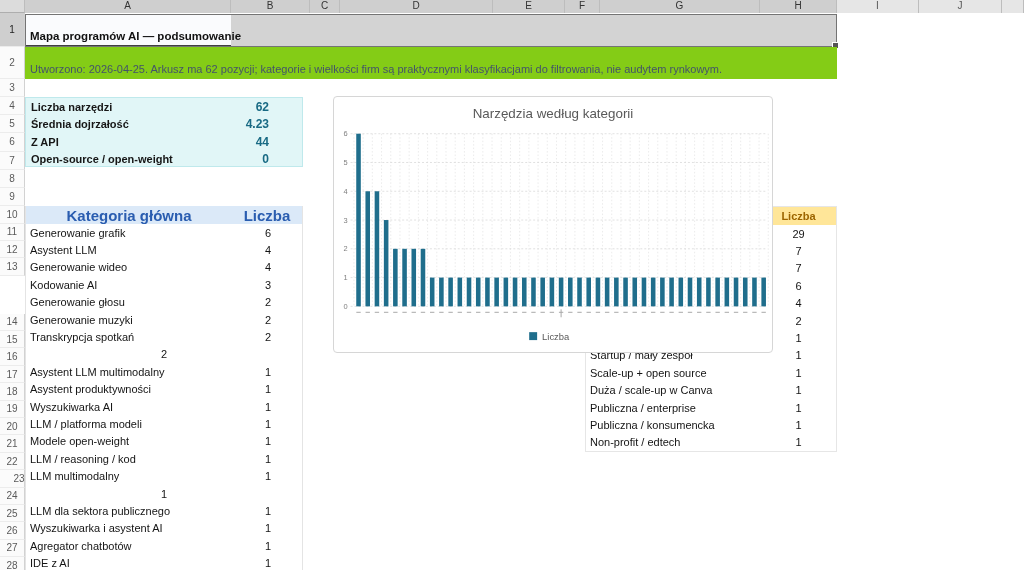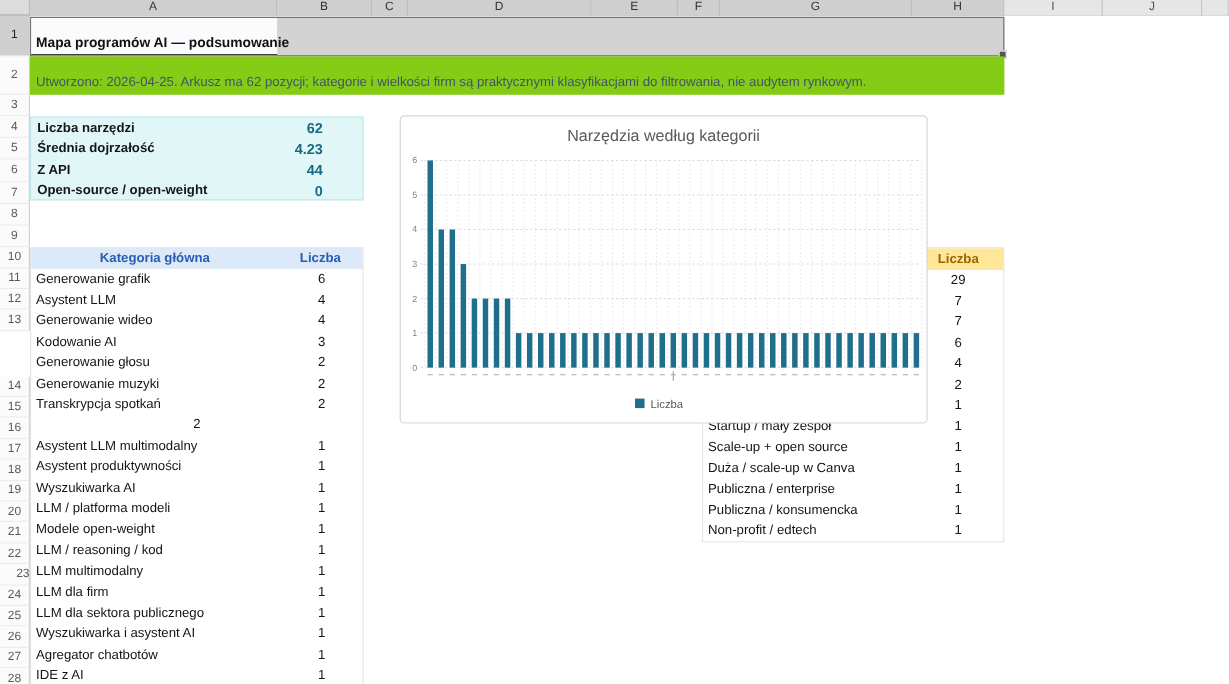--- a/index.html
+++ b/index.html
@@ -34,21 +34,21 @@
   
   #stats-box{position:absolute;left:25px;top:97px;width:278px;height:70px;
     background:#e1f6f7;border:1px solid #bfe9ec;box-sizing:border-box;}
   .stat-row{height:17.5px;display:flex;align-items:center;justify-content:space-between;}
   .stat-label{font-weight:bold;font-size:11px;color:#161616;padding-left:5px;white-space:nowrap;}
   .stat-value{font-weight:bold;font-size:12px;color:var(--stat-col,#186a84);margin-right:33px;}
   
   #cat-table{position:absolute;left:25px;top:206px;width:278px;background:#fff;
     border:1px solid #e4e4e4;border-top:none;box-sizing:border-box;z-index:1;}
   #cat-head{display:flex;height:18px;background:var(--blue-bg,#dbe9f8);align-items:center;}
-  .cat-head-cell{font-weight:bold;font-size:11px;color:var(--blue-tx,#2a5db0);text-align:center;}
+  .cat-head-cell{font-weight:bold;font-size:15px;color:var(--blue-tx,#2a5db0);text-align:center;}
   .cat-head-cell.c1{width:206px;}
   .cat-head-cell.c2{flex:1;}
   .cat-row{display:flex;height:17.4px;align-items:center;}
   .cat-name{width:204px;font-size:11px;color:#141414;padding-left:4px;white-space:nowrap;overflow:hidden;}
   .cat-val{flex:1;font-size:11px;color:#141414;text-align:center;}
   
   #size-table{position:absolute;left:585px;top:206px;width:252px;background:#fff;
     border:1px solid #e6e6e6;box-sizing:border-box;z-index:1;}
   #size-head{display:flex;height:18px;align-items:stretch;}
   .size-head-g{width:175px;}
@@ -203,21 +203,20 @@
         </div>
         <div class="cat-row">
           <div class="cat-name">LLM / reasoning / kod</div>
           <div class="cat-val">1</div>
         </div>
         <div class="cat-row">
           <div class="cat-name">LLM multimodalny</div>
           <div class="cat-val">1</div>
         </div>
         <div class="cat-row">
-          <div class="cat-name">LLM dla firm</div>
           <div class="cat-val">1</div>
         </div>
         <div class="cat-row">
           <div class="cat-name">LLM dla sektora publicznego</div>
           <div class="cat-val">1</div>
         </div>
         <div class="cat-row">
           <div class="cat-name">Wyszukiwarka i asystent AI</div>
           <div class="cat-val">1</div>
         </div>

